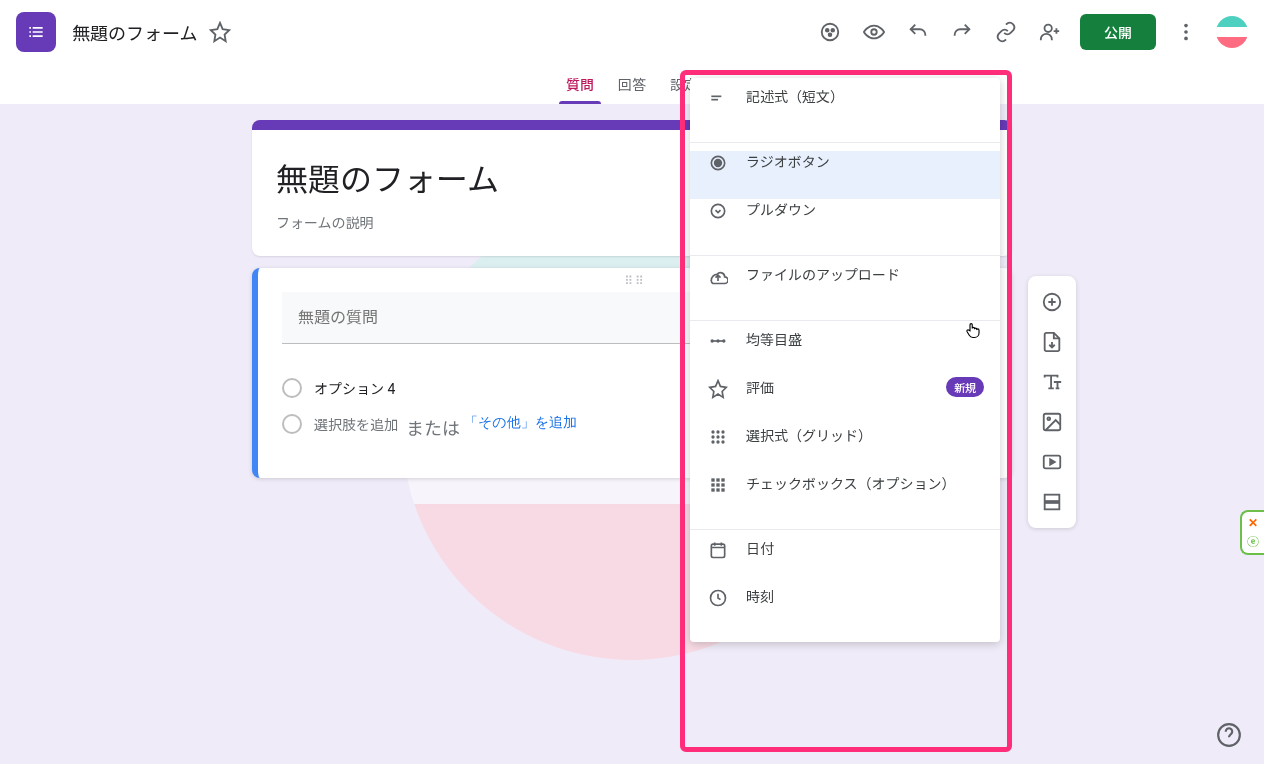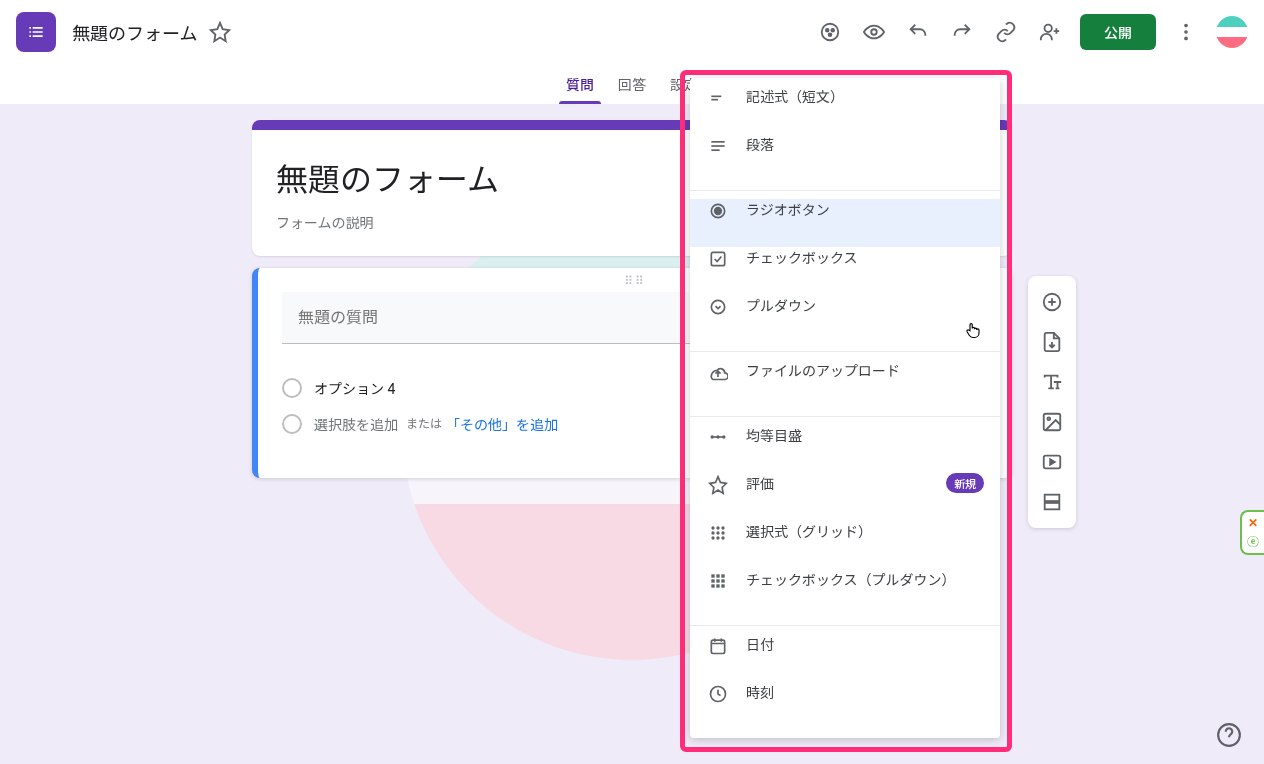--- a/index.html
+++ b/index.html
@@ -13,21 +13,21 @@
 .star-btn { color: #5f6368; cursor: pointer; display: flex; align-items: center; }
 .header-spacer { flex: 1; }
 .icon-btn { width: 44px; height: 44px; display: flex; align-items: center; justify-content: center; color: #5f6368; border-radius: 50%; cursor: pointer; }
 .publish-btn { background: #15803d; color: #fff; padding: 0 24px; height: 36px; border-radius: 6px; font-size: 14px; display: flex; align-items: center; margin: 0 8px; cursor: pointer; font-weight: 500; }
 .avatar { width: 32px; height: 32px; border-radius: 50%; background: linear-gradient(180deg, #4dd0c0 0% 33%, #fff 33% 66%, #ff6b81 66% 100%); margin-left: 8px; position:relative; overflow:hidden; }
 .avatar::after{content:"";position:absolute;inset:0;display:flex;align-items:center;justify-content:center;}
 
 
 .tabs { background: #fff; display: flex; justify-content: center; height: 40px; border-bottom: 1px solid transparent; }
 .tab { padding: 0 12px; height: 40px; display: flex; align-items: center; font-size: 14px; color: #5f6368; cursor: pointer; position: relative; }
-.tab.active { color: #4c1d95; font-weight: 500; }
+.tab.active { color: #be185d; font-weight: 500; }
 .tab.active::after { content: ""; position: absolute; bottom: 0; left: 10%; width: 80%; height: 3px; background: #673ab7; border-radius: 3px 3px 0 0; }
 
 
 .watermark { position: absolute; top: 200px; left: 50%; transform: translateX(-50%); z-index: 0; pointer-events: none; }
 .wm-circle { width: 460px; height: 460px; border-radius: 50%; background: linear-gradient(180deg, #c8f2ea 0 33%, #fff 33% 66%, #ffc9d1 66% 100%); opacity: .5; position: relative; }
 .wm-text { position:absolute; top:45%; left:0; width:100%; text-align:center; font-size:48px; font-weight:700; letter-spacing:2px; color:#ff6b81; opacity:.4; }
 
 
 .canvas { position: relative; padding-top: 16px; display: flex; justify-content: center; }
 
@@ -43,22 +43,22 @@
 .q-title-wrap { flex: 1; position: relative; }
 .q-title { width: 100%; background: #f8f9fa; border: none; border-bottom: 1px solid #bdbdbd; padding: 16px; font-size: 16px; color: #202124; outline: none; }
 .img-btn { width: 40px; height: 40px; display:flex; align-items:center; justify-content:center; color:#5f6368; cursor:pointer; margin-top:8px; }
 
 .options { margin-top: 24px; }
 .opt-row { display: flex; align-items: center; height: 40px; margin-bottom: 6px; }
 .opt-radio { width: 20px; height: 20px; border: 2px solid #bdbdbd; border-radius: 50%; margin-right: 12px; }
 .opt-text { font-size: 14px; color: #202124; }
 .opt-add-row { display: flex; align-items: flex-start; height: 40px; }
 .opt-add-text { font-size: 14px; color: #70757a; margin-right: 4px; }
-.opt-add-sep { font-size: 12px; color: #70757a; margin: 0 4px; }
-.opt-other-link { font-size: 14px; color: #1a73e8; cursor: pointer; }
+.opt-add-sep { font-size: 18px; color: #70757a; margin: 0 4px; }
+.opt-other-link { font-size: 14px; color: #1a73e8; cursor: pointer; font-family: Liberation Serif, serif; }
 
 
 .type-menu { position: absolute; top: 78px; left: 690px; width: 310px; background: #fff; border-radius: 4px; box-shadow: 0 2px 10px rgba(0,0,0,.2); z-index: 5; padding: 8px 0; }
 .menu-group-sep { height: 1px; background: #e8eaed; margin: 8px 0; }
 .menu-item { display: flex; align-items: flex-start; height: 48px; padding: 0 16px; font-size: 14px; color: #3c4043; cursor: pointer; position:relative; }
 .menu-item.selected { background: #e8f0fe; }
 .menu-item .mi-icon { width: 24px; height: 24px; margin-right: 16px; color: #5f6368; display:flex; align-items:center; justify-content:center; }
 .badge { position:absolute; right:16px; background:#673ab7; color:#fff; font-size:11px; padding:2px 8px; border-radius:10px; font-weight:500;}
 .cursor-hand { position:absolute; top: 242px; right: 18px; font-size: 16px; color:#000; pointer-events:none; }
 
@@ -242,48 +242,29 @@
 <div class="type-menu">
   <div class="menu-item">
     <span class="mi-icon">
         <svg width="20" height="20" viewBox="0 0 24 24" fill="currentColor">
           <rect x="4" y="9" width="12" height="2"></rect>
           <rect x="4" y="13" width="8" height="2"></rect>
         </svg>
       </span>
     <span>記述式（短文）</span>
   </div>
-  <div class="menu-item">
-    <span class="mi-icon">
-        <svg width="20" height="20" viewBox="0 0 24 24" fill="currentColor">
-          <rect x="4" y="6" width="16" height="2"></rect>
-          <rect x="4" y="11" width="16" height="2"></rect>
-          <rect x="4" y="16" width="10" height="2"></rect>
-        </svg>
-      </span>
-    <span>段落</span>
-  </div>
   <div class="menu-group-sep"></div>
   <div class="menu-item selected">
     <span class="mi-icon">
         <svg width="20" height="20" viewBox="0 0 24 24" fill="none" stroke="currentColor" stroke-width="2">
           <circle cx="12" cy="12" r="8"></circle>
           <circle cx="12" cy="12" r="4" fill="currentColor"></circle>
         </svg>
       </span>
     <span>ラジオボタン</span>
-  </div>
-  <div class="menu-item">
-    <span class="mi-icon">
-        <svg width="20" height="20" viewBox="0 0 24 24" fill="none" stroke="currentColor" stroke-width="2">
-          <rect x="4" y="4" width="16" height="16" rx="2"></rect>
-          <path d="M8 12l3 3 5-6"></path>
-        </svg>
-      </span>
-    <span>チェックボックス</span>
   </div>
   <div class="menu-item">
     <span class="mi-icon">
         <svg width="20" height="20" viewBox="0 0 24 24" fill="none" stroke="currentColor" stroke-width="2">
           <circle cx="12" cy="12" r="8"></circle>
           <path d="M9 11l3 3 3-3"></path>
         </svg>
       </span>
     <span>プルダウン</span>
   </div>
@@ -341,21 +322,21 @@
           <rect x="10" y="4" width="4" height="4"></rect>
           <rect x="16" y="4" width="4" height="4"></rect>
           <rect x="4" y="10" width="4" height="4"></rect>
           <rect x="10" y="10" width="4" height="4"></rect>
           <rect x="16" y="10" width="4" height="4"></rect>
           <rect x="4" y="16" width="4" height="4"></rect>
           <rect x="10" y="16" width="4" height="4"></rect>
           <rect x="16" y="16" width="4" height="4"></rect>
         </svg>
       </span>
-    <span>チェックボックス（プルダウン）</span>
+    <span>チェックボックス（オプション）</span>
   </div>
   <div class="menu-group-sep"></div>
   <div class="menu-item">
     <span class="mi-icon">
         <svg width="20" height="20" viewBox="0 0 24 24" fill="none" stroke="currentColor" stroke-width="2">
           <rect x="4" y="5" width="16" height="16" rx="2"></rect>
           <path d="M4 9h16M8 3v4M16 3v4"></path>
         </svg>
       </span>
     <span>日付</span>

